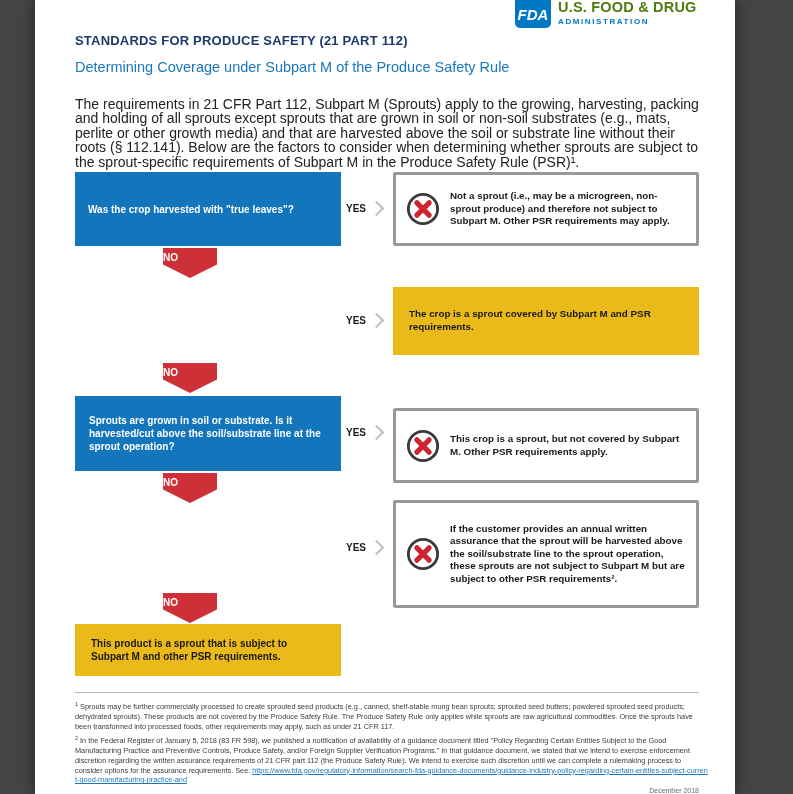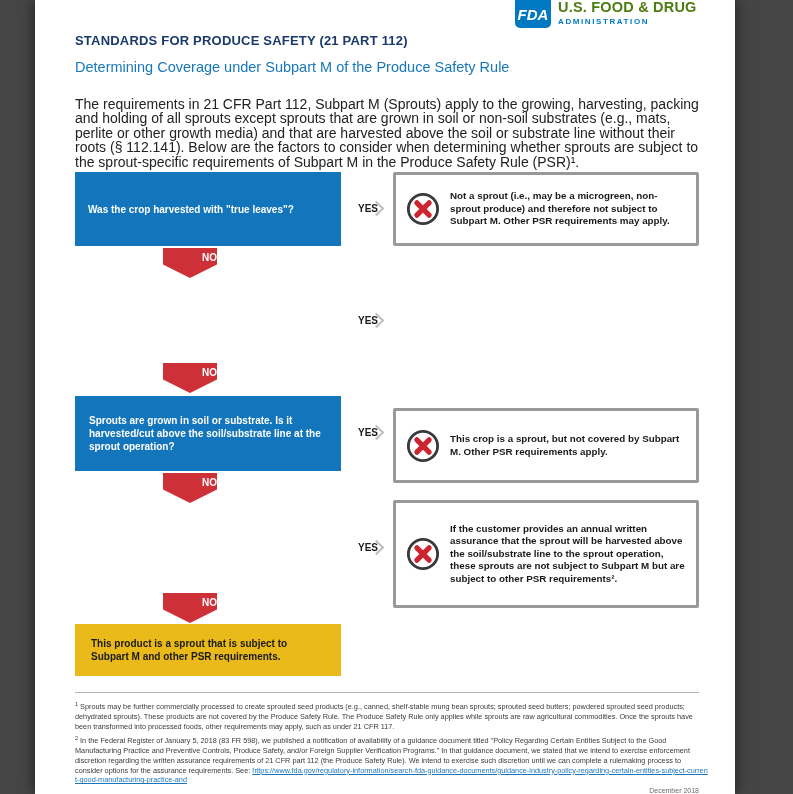--- a/index.html
+++ b/index.html
@@ -32,21 +32,21 @@
     position:absolute; left:40px; width:266px; background:#1375BC;
     color:#fff; font-weight:bold; font-size:10px; line-height:13px;
     display:flex; align-items:center; padding:0 16px 0 14px;
   }
   .q1 { top:172px; height:74px;padding-left:13px; }
   .q2 { top:281px; height:80px; }
   .q3 { top:396px; height:75px; }
   .q4 { top:506px; height:85px; }
 
   
-  .yes { position:absolute; left:311px; font-size:10px; font-weight:bold; color:#1A1A1A;margin-left:12px; }
+  .yes { position:absolute; left:311px; font-size:10px; font-weight:bold; color:#1A1A1A; }
   .yes1 { top:203px; } .yes2 { top:315px; } .yes3 { top:427px; } .yes4 { top:542px; }
   .chev {
     position:absolute; left:336px; width:11px; height:11px;
     border-top:2.5px solid #BFBFBF; border-right:2.5px solid #BFBFBF;
     transform:rotate(45deg);
   }
   .chev1 { top:203px; } .chev2 { top:315px; } .chev3 { top:427px; } .chev4 { top:542px; }
 
   
   .result {
@@ -60,21 +60,21 @@
   .r2 { top:287px; height:68px; }
   .r3 { top:408px; height:75px; }
   .r4 { top:500px; height:108px; }
   .xicon { width:34px; height:34px; flex-shrink:0; }
   .xicon svg { display:block; width:34px; height:34px; }
 
   
   .no {
     position:absolute; left:128px; width:54px; height:30px;
     background:#CE3038; color:#fff; font-weight:bold; font-size:10px;
-    text-align:right; padding-top:4px;
+    text-align:left; padding-top:4px;
     clip-path:polygon(0 0, 100% 0, 100% 55%, 50% 100%, 0 55%);
   }
   .no1 { top:248px; } .no2 { top:363px; } .no3 { top:473px; } .no4 { top:593px; }
 
   .final {
     position:absolute; left:40px; top:624px; width:266px; height:52px;
     background:#EABA1B; color:#1A1A1A; font-weight:bold; font-size:10px; line-height:13px;
     display:flex; align-items:center; padding:0 16px;
   }
 
@@ -120,20 +120,23 @@
         </svg>
     </span>
     <span>Not a sprout (i.e., may be a microgreen, non-sprout produce) and therefore not subject to Subpart M. Other PSR requirements may apply.</span>
   </div>
   <div class="no no1">
     <span>NO</span>
   </div>
 
   <div class="yes yes2">YES</div>
   <span class="chev chev2"></span>
+  <div class="result covered r2">
+    <span>The crop is a sprout covered by Subpart M and PSR requirements.</span>
+  </div>
   <div class="no no2">
     <span>NO</span>
   </div>
 
   <div class="qbox q3">
     <span>Sprouts are grown in soil or substrate. Is it harvested/cut above the soil/substrate line at the sprout operation?</span>
   </div>
   <div class="yes yes3">YES</div>
   <span class="chev chev3"></span>
   <div class="result excluded r3">

